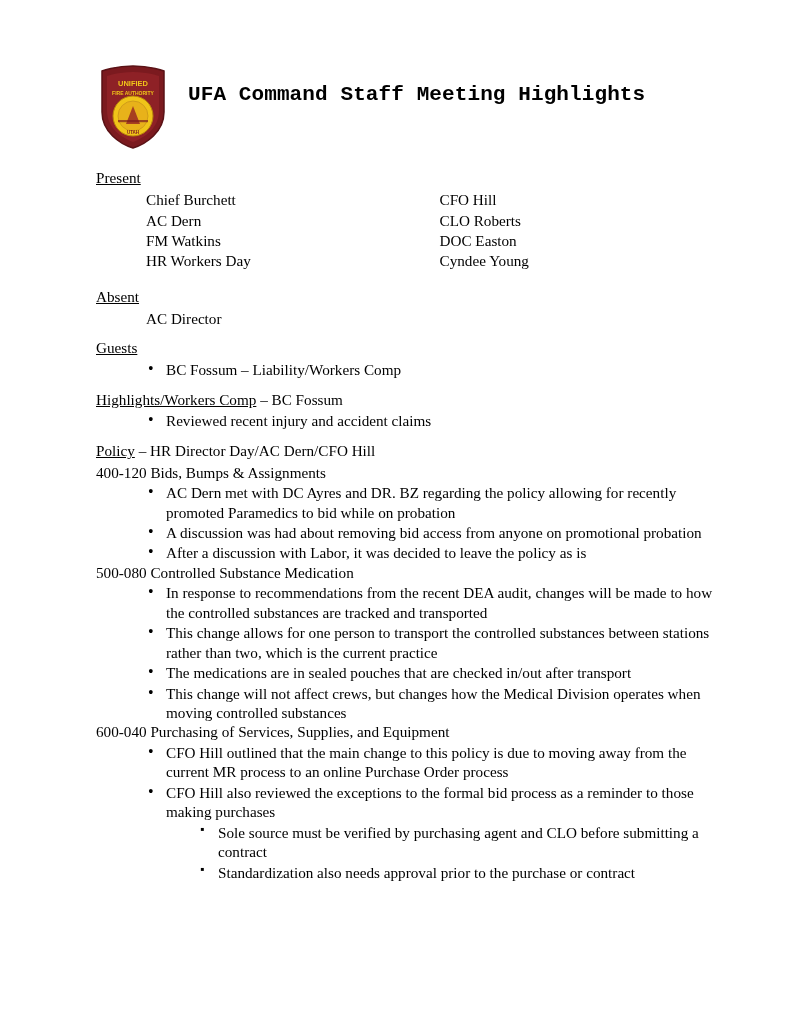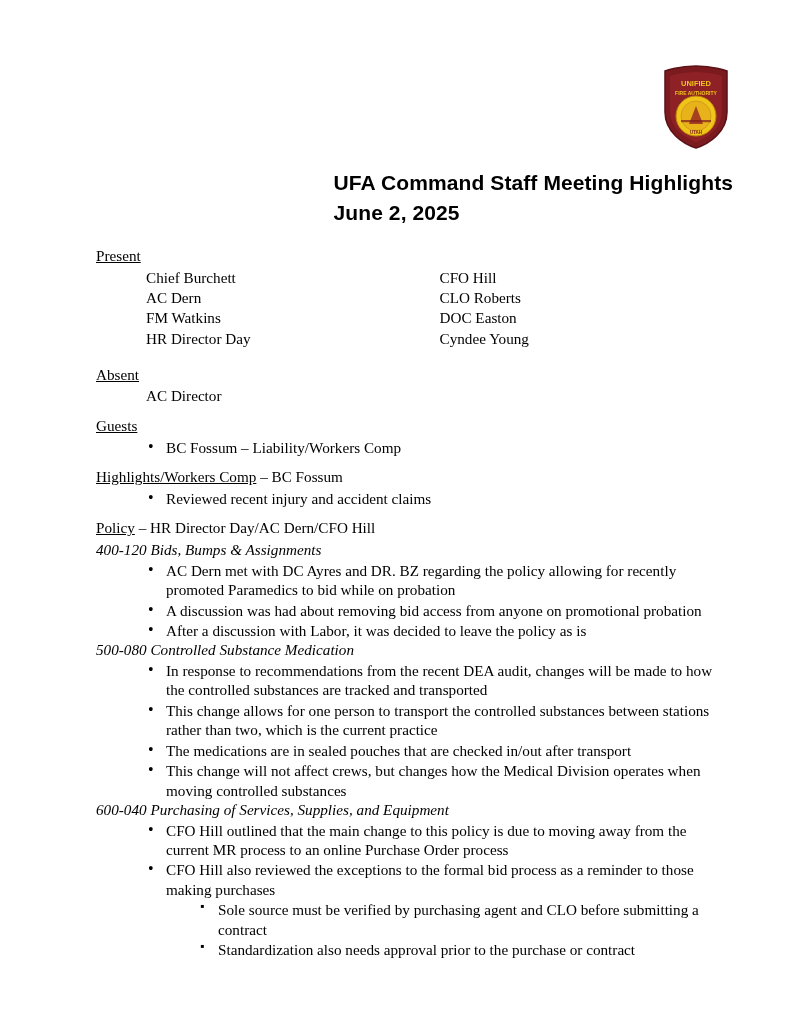--- a/index.html
+++ b/index.html
@@ -19,37 +19,36 @@
     width: 791px;
     height: 1024px;
     box-sizing: border-box;
     padding: 62px 58px 40px 58px;
     position: relative;
   }
 
   
   .doc-header {
     display: flex;
-    align-items: flex-end;
+    align-items: flex-start;
     margin-left: 38px;
     margin-bottom: 18px;
-    flex-direction: column;
   }
   .logo {
     width: 74px;
     height: 86px;
     position: relative;
     flex: 0 0 auto;
     margin-top: 2px;
   }
   .logo svg { display: block; }
   .title-block {
-    margin-left: 25px;
+    margin-left: 18px;
     padding-top: 18px;
-    font-family: Liberation Sans, sans-serif;
+    font-family: Liberation Mono, monospace;
   }
   .title-line {
     font-size: 21px;
     font-weight: bold;
     letter-spacing: 0.1px;
     line-height: 1.42;
     color: #000;
   }
 
   
@@ -74,21 +73,20 @@
   .col {
     width: 320px;
   }
   .col div {
     line-height: 1.27;
     padding: 0.5px 0;
   }
   .plain-line {
     margin-left: 38px;
     line-height: 1.28;
-    font-style: italic;
   }
 
   ul.bullets {
     list-style: none;
     margin: 0;
     padding: 0;
   }
   ul.bullets > li {
     position: relative;
     margin-left: 88px;
@@ -139,35 +137,34 @@
         <text x="37" y="31" font-family="Liberation Sans, sans-serif" font-size="5" font-weight="bold" fill="#f0c419" text-anchor="middle">FIRE AUTHORITY</text>
         <ellipse cx="37" cy="52" rx="20" ry="20" fill="#f0c419" stroke="#b8860b" stroke-width="1"></ellipse>
         <ellipse cx="37" cy="52" rx="15" ry="15" fill="#e8b21a" stroke="#c9961a" stroke-width="0.8"></ellipse>
         <path d="M30 60 L37 42 L44 60 Z" fill="#9a2b22" opacity="0.85"></path>
         <rect x="22" y="56" width="30" height="2.2" fill="#7b1a1f" opacity="0.7"></rect>
         <text x="37" y="70" font-family="Liberation Sans, sans-serif" font-size="4.5" font-weight="bold" fill="#7b1a1f" text-anchor="middle">UTAH</text>
       </svg>
     </div>
     <div class="title-block">
       <div class="title-line">UFA Command Staff Meeting Highlights</div>
-      <div class="title-line">June 2, 2025</div>
     </div>
   </div>
 
   <div class="body">
 
     <div class="sec-head">
       <span class="u">Present</span>
     </div>
     <div class="two-col">
       <div class="col">
         <div>Chief Burchett</div>
         <div>AC Dern</div>
         <div>FM Watkins</div>
-        <div>HR Director Day</div>
+        <div>HR Workers Day</div>
       </div>
       <div class="col">
         <div>CFO Hill</div>
         <div>CLO Roberts</div>
         <div>DOC Easton</div>
         <div>Cyndee Young</div>
       </div>
     </div>
 
     <div class="gap-md"></div>

